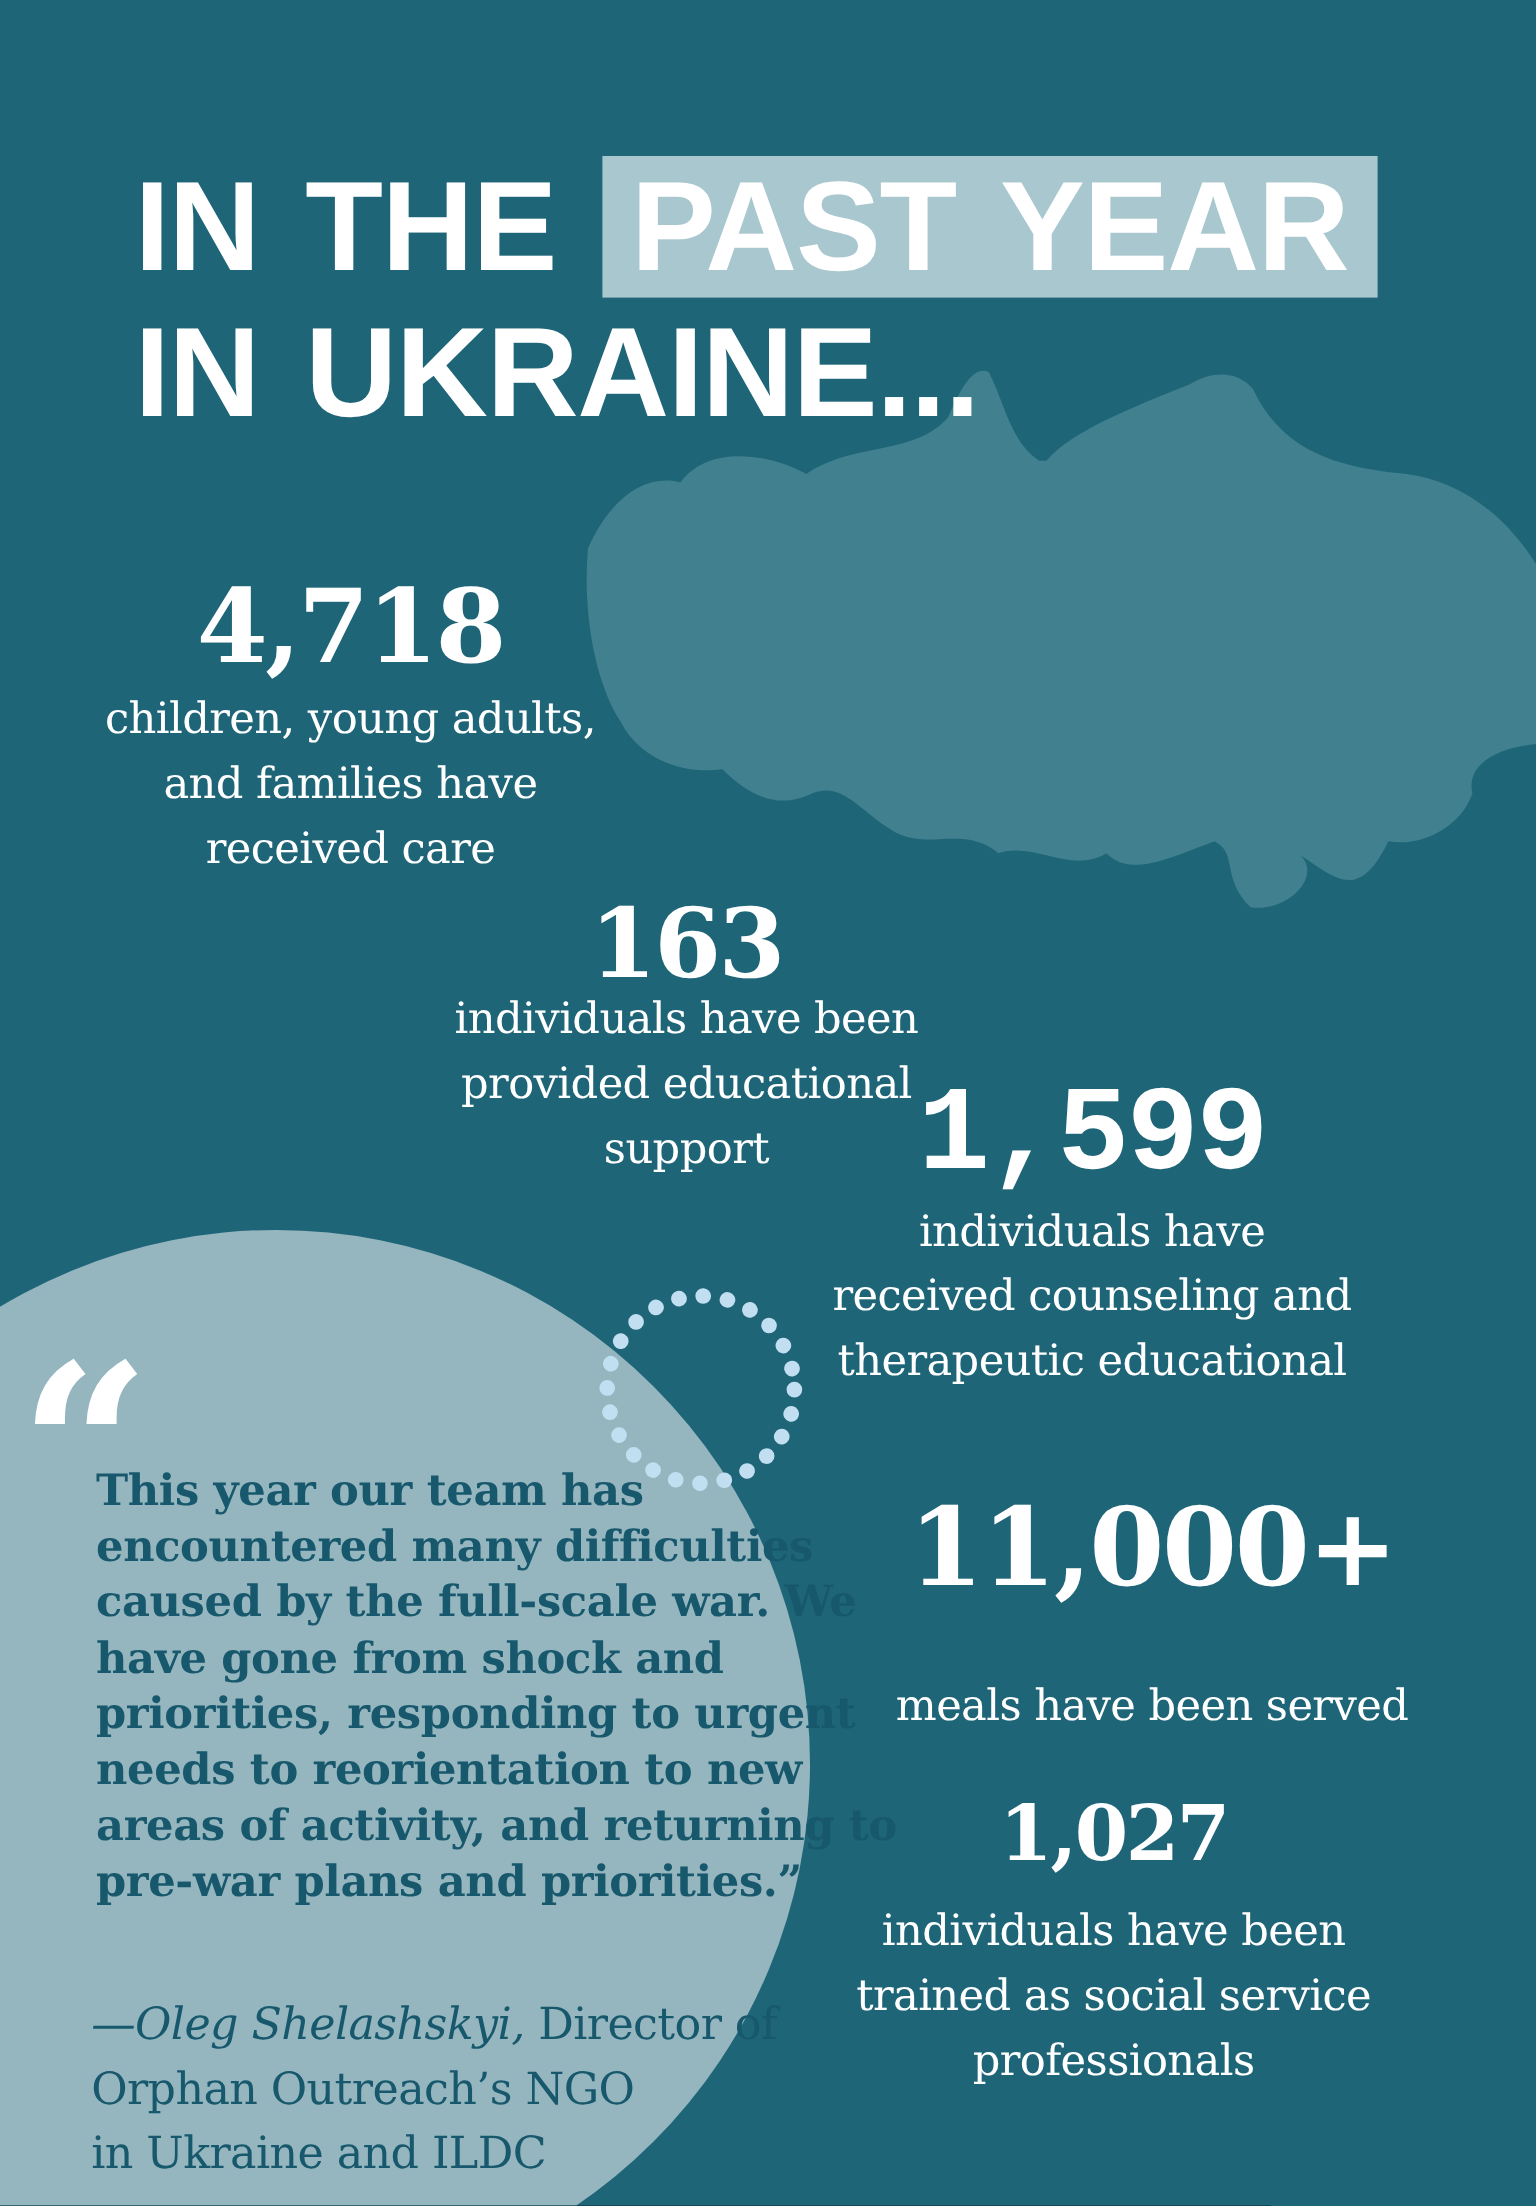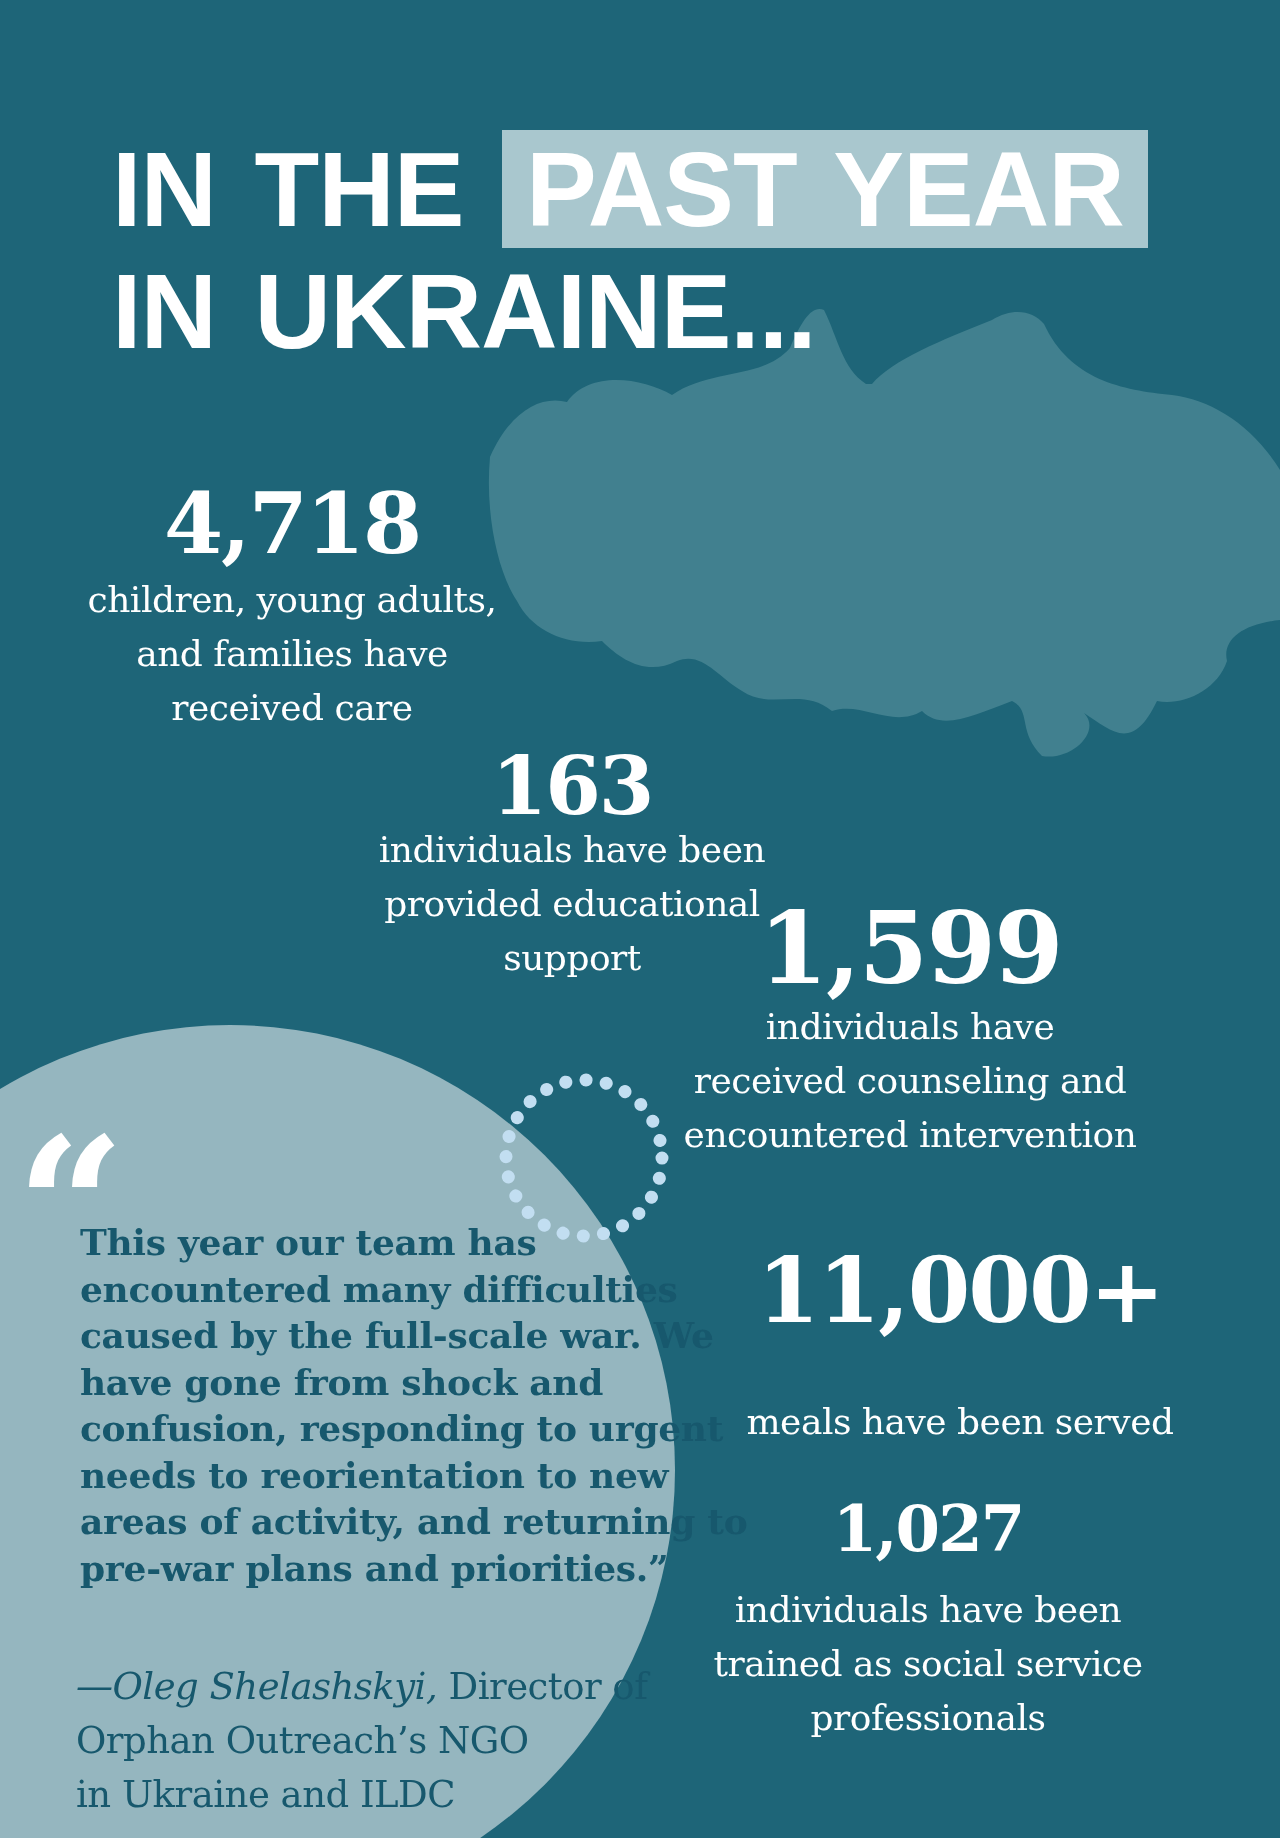--- a/index.html
+++ b/index.html
@@ -104,25 +104,25 @@
     <div>received care</div>
   </div>
 
   <div class="abs stat-number" style="left:252px;top:746px;font-size:80px;">163</div>
   <div class="abs stat-label" style="left:252px;top:823px;">
     <div>individuals have been</div>
     <div>provided educational</div>
     <div>support</div>
   </div>
 
-  <div class="abs stat-number" style="left:590px;top:898px;font-size:100px;">1,599</div>
+  <div class="abs stat-number" style="left:590px;top:898px;font-size:100px;font-family:Liberation Mono, monospace;">1,599</div>
   <div class="abs stat-label" style="left:590px;top:1000px;">
     <div>individuals have</div>
     <div>received counseling and</div>
-    <div>encountered intervention</div>
+    <div>therapeutic educational</div>
   </div>
 
   <div class="abs stat-number" style="left:640px;top:1245px;font-size:90px;">11,000+</div>
   <div class="abs stat-label" style="left:640px;top:1395px;">
     <div>meals have been served</div>
   </div>
 
   <div class="abs stat-number" style="left:608px;top:1497px;font-size:64px;">1,027</div>
   <div class="abs stat-label" style="left:608px;top:1583px;">
     <div>individuals have been</div>
@@ -130,21 +130,21 @@
     <div>professionals</div>
   </div>
 
   <div class="abs quote-mark" style="left:16px;top:1112px;">“</div>
 
   <div class="abs" style="left:80px;top:1219px;">
     <div class="quote-line">This year our team has</div>
     <div class="quote-line">encountered many difficulties</div>
     <div class="quote-line">caused by the full-scale war. We</div>
     <div class="quote-line">have gone from shock and</div>
-    <div class="quote-line">confusion, responding to urgent</div>
+    <div class="quote-line">priorities, responding to urgent</div>
     <div class="quote-line">needs to reorientation to new</div>
     <div class="quote-line">areas of activity, and returning to</div>
     <div class="quote-line">pre-war plans and priorities.”</div>
   </div>
 
   <div class="abs" style="left:76px;top:1660px;">
     <div class="attr-line"><em>—Oleg Shelashskyi,</em><span> Director of</span></div>
     <div class="attr-line">Orphan Outreach’s NGO</div>
     <div class="attr-line">in Ukraine and ILDC</div>
   </div>

